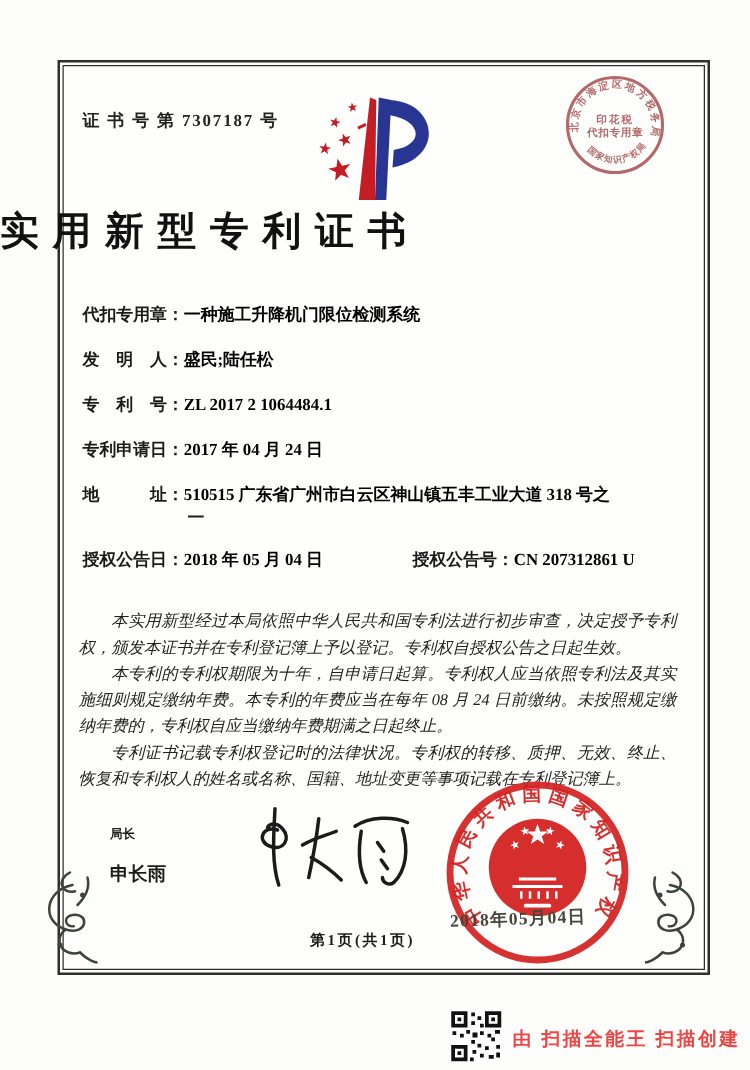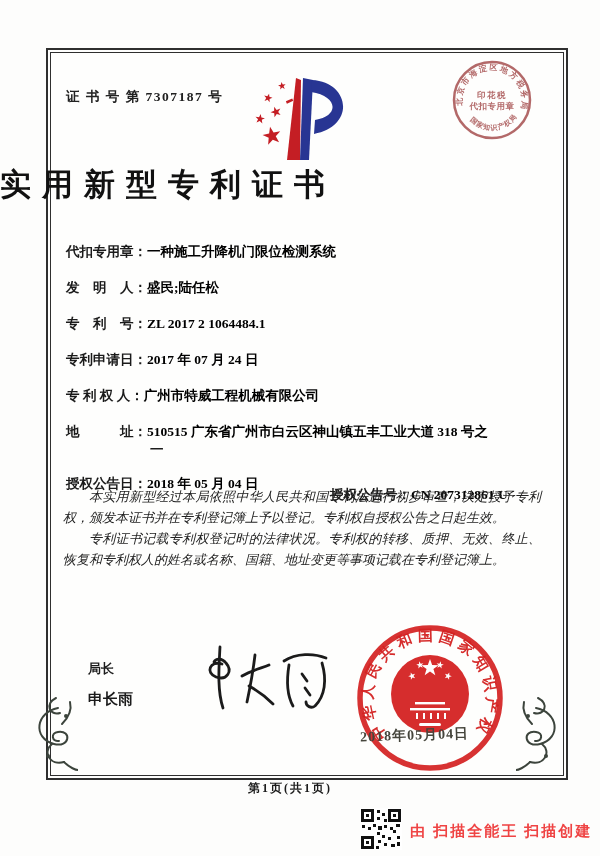--- a/index.html
+++ b/index.html
@@ -23,34 +23,34 @@
   .logo{position:absolute;left:250px;top:74px;}
   .title{
     position:absolute;left:0;right:0;top:164px;text-align:left;
     font-size:31px;font-weight:800;letter-spacing:11px;color:#111;
   }
   .fields{position:absolute;left:66px;top:242px;width:474px;font-size:13.5px;}
   .field-row{margin-bottom:16px;line-height:20px;position:relative;}
   .flabel{font-weight:700;color:#1a1a1a;white-space:pre;}
   .fvalue{font-weight:700;color:#000000;}
   .fvalue-cont{margin-left:84px;font-weight:700;line-height:16px;}
-  .grant-right{position:absolute;left:264px;top:0;margin-top:11px;}
+  .grant-right{position:absolute;left:264px;top:0;}
   .paras{
     position:absolute;left:63px;top:486px;width:478px;
     font-size:13px;line-height:21px;text-align:justify;color:#222;font-weight:500;
   }
   .paras p{margin:0;text-indent:2em;font-style:italic;}
-  .signer-title{position:absolute;left:88px;top:660px;font-size:13px;font-weight:700;}
+  .signer-title{position:absolute;left:88px;top:660px;font-size:10px;font-weight:700;}
   .signer-name{position:absolute;left:88px;top:690px;font-size:15px;font-weight:700;}
   .signature{position:absolute;left:192px;top:642px;}
   .seal{position:absolute;left:352px;top:620px;z-index:3;}
   .stamp{position:absolute;left:450px;top:58px;}
   .footer-page{
     position:absolute;left:190px;top:744px;width:200px;text-align:center;
-    font-size:12px;letter-spacing:2px;font-weight:600;margin-top:36px;
+    font-size:12px;letter-spacing:2px;font-weight:600;
   }
   .orn{position:absolute;z-index:2;}
   .orn-left{left:26px;top:696px;}
   .orn-right{left:516px;top:696px;transform:scaleX(-1);}
   .qr{position:absolute;left:360px;top:808px;}
   .scan-text{
     position:absolute;left:410px;top:822px;font-size:15px;font-weight:700;
     letter-spacing:2px;color:#ef4444;
     font-family:"Liberation Sans","DejaVu Sans",sans-serif;
   }
@@ -89,39 +89,37 @@
   <div class="field-row">
     <span class="flabel">代扣专用章：</span><span class="fvalue">一种施工升降机门限位检测系统</span>
   </div>
   <div class="field-row">
     <span class="flabel">发　明　人：</span><span class="fvalue">盛民;陆任松</span>
   </div>
   <div class="field-row">
     <span class="flabel">专　利　号：</span><span class="fvalue">ZL 2017 2 1064484.1</span>
   </div>
   <div class="field-row">
-    <span class="flabel">专利申请日：</span><span class="fvalue">2017 年 07 月 24 日</span>
-  </div>
-  <div class="field-row">
-    <span class="flabel">专 利 权 人：</span><span class="fvalue">广州市特威工程机械有限公司</span>
+    <span class="flabel">专利申请日：</span><span class="fvalue">2017 年 04 月 24 日</span>
   </div>
   <div class="field-row">
     <span class="flabel">地　　　址：</span><span class="fvalue">510515 广东省广州市白云区神山镇五丰工业大道 318 号之</span>
     <div class="fvalue-cont">一</div>
   </div>
   <div class="field-row">
     <span class="flabel">授权公告日：</span><span class="fvalue">2018 年 05 月 04 日</span>
     <span class="grant-right">
       <span class="flabel">授权公告号：</span><span class="fvalue">CN 207312861 U</span>
     </span>
   </div>
 </div>
 
 <div class="paras">
   <p>本实用新型经过本局依照中华人民共和国专利法进行初步审查，决定授予专利权，颁发本证书并在专利登记簿上予以登记。专利权自授权公告之日起生效。</p>
+  <p>本专利的专利权期限为十年，自申请日起算。专利权人应当依照专利法及其实施细则规定缴纳年费。本专利的年费应当在每年 08 月 24 日前缴纳。未按照规定缴纳年费的，专利权自应当缴纳年费期满之日起终止。</p>
   <p>专利证书记载专利权登记时的法律状况。专利权的转移、质押、无效、终止、恢复和专利权人的姓名或名称、国籍、地址变更等事项记载在专利登记簿上。</p>
 </div>
 
 <div class="signer-title">局长</div>
 <div class="signer-name">申长雨</div>
 
 <svg class="signature" width="150" height="72" viewBox="0 0 150 72">
   <g fill="none" stroke="#1b1b1b" stroke-width="2.8" stroke-linecap="round">
     <path d="M30,22 C18,18 13,31 24,35 C35,39 41,29 34,21 C30,16 24,16 22,20"></path>
     <path d="M28,5 C27,24 25,48 31,66"></path>

